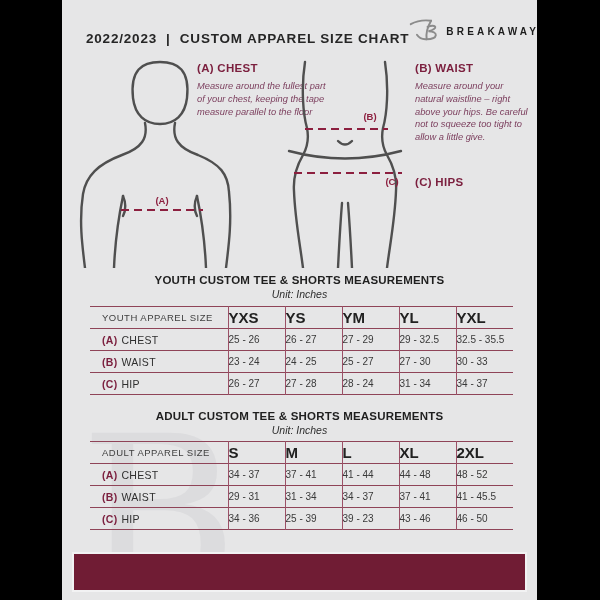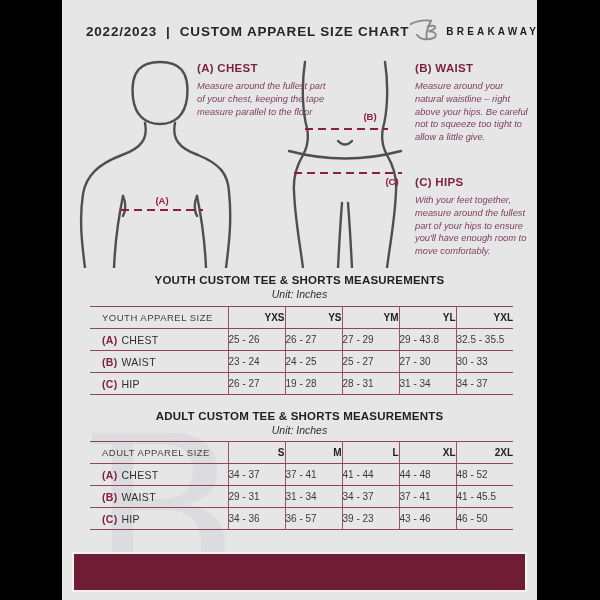--- a/index.html
+++ b/index.html
@@ -1,21 +1,21 @@
 <!DOCTYPE html>
 <html><head>
 <meta charset="utf-8">
 <style>
   * { margin:0; padding:0; box-sizing:border-box; }
   html,body { width:600px; height:600px; background:#000; font-family:"Liberation Sans", sans-serif; }
   .doc { position:absolute; left:62px; top:0; width:475px; height:600px; background:#e6e6e7; overflow:hidden; }
 
   
   .header { position:absolute; top:16px; left:24px; right:22px; height:30px;
-            display:flex; align-items:center; justify-content:space-between; }
+            display:flex; align-items:flex-end; justify-content:space-between; }
   .title { font-size:13.5px; font-weight:bold; letter-spacing:0.8px; color:#262626; white-space:pre; }
   .brand { display:flex; align-items:center; gap:7px; }
   .brand-name { font-size:10px; font-weight:bold; letter-spacing:3.2px; color:#1d1d1d; }
 
   
   .fig { position:absolute; }
   .fig svg { display:block; }
   .instr { position:absolute; }
   .instr h3 { font-size:11.5px; font-weight:bold; letter-spacing:0.3px; color:#7b1f3e; }
   .instr p  { margin-top:6px; font-size:9.3px; font-style:italic; line-height:1.38; color:#7c3f5e; }
@@ -28,21 +28,21 @@
   
   .size-table { position:absolute; left:28px; width:423px; border-collapse:collapse; table-layout:fixed;
                 z-index:1; border-bottom:1.5px solid #8f4458; }
   .size-table col.c0 { width:138px; }
   .size-table col.cn { width:57px; }
   .size-table tr { height:22px; border-top:1.5px solid #8f4458; }
   .size-table th, .size-table td { padding:0; vertical-align:middle; background:transparent;margin-top:44px; }
   .size-table th:not(:first-child), .size-table td:not(:first-child) { border-left:1px solid #9b5066; }
   .size-table th.corner { text-align:left; padding-left:12px; font-weight:normal; font-size:9.5px;
                           letter-spacing:0.5px; color:#3f3f3f; }
-  .size-table th.size { font-size:10px; font-weight:bold; color:#212121; text-align:right; }
+  .size-table th.size { font-size:15px; font-weight:bold; color:#212121; text-align:left; }
   .size-table td.lbl { text-align:left; padding-left:12px; font-size:10.5px; letter-spacing:0.3px; color:#2f2f2f; }
   .size-table td.lbl .pref { color:#7b1f3e; font-weight:bold; margin-right:4px; }
   .size-table td.val { text-align:left; font-size:10px; color:#3a3a3a; }
 
   
   .watermark { position:absolute; left:18px; top:408px; font-family:"DejaVu Serif", serif;
                font-size:215px; line-height:1; color:#dcdcde; z-index:0; user-select:none; }
 
   
   .footer-bar { position:absolute; left:10px; top:552px; width:455px; height:40px;
@@ -108,21 +108,20 @@
     </svg>
   </div>
 
   <div class="instr" style="left:353px; top:62px; width:115px;">
     <h3>(B) WAIST</h3>
     <p>Measure around your natural waistline – right above your hips. Be careful not to squeeze too tight to allow a little give.</p>
   </div>
 
   <div class="instr" style="left:353px; top:176px; width:118px;">
     <h3>(C) HIPS</h3>
-    <p>With your feet together, measure around the fullest part of your hips to ensure you'll have enough room to move comfortably.</p>
   </div>
 
   <div class="sec" style="top:274px;">
     <div class="t">YOUTH CUSTOM TEE &amp; SHORTS MEASUREMENTS</div>
     <div class="u">Unit: Inches</div>
   </div>
 
   <table class="size-table" style="top:306px;">
     <colgroup>
         <col class="c0">
@@ -139,36 +138,36 @@
       <th class="size">YS</th>
       <th class="size">YM</th>
       <th class="size">YL</th>
       <th class="size">YXL</th>
     </tr>
     <tr>
       <td class="lbl"><span class="pref">(A)</span><span>CHEST</span></td>
       <td class="val">25 - 26</td>
       <td class="val">26 - 27</td>
       <td class="val">27 - 29</td>
-      <td class="val">29 - 43.8</td>
+      <td class="val">29 - 32.5</td>
       <td class="val">32.5 - 35.5</td>
     </tr>
     <tr>
       <td class="lbl"><span class="pref">(B)</span><span>WAIST</span></td>
       <td class="val">23 - 24</td>
       <td class="val">24 - 25</td>
       <td class="val">25 - 27</td>
       <td class="val">27 - 30</td>
       <td class="val">30 - 33</td>
     </tr>
     <tr>
       <td class="lbl"><span class="pref">(C)</span><span>HIP</span></td>
       <td class="val">26 - 27</td>
-      <td class="val">19 - 28</td>
-      <td class="val">28 - 31</td>
+      <td class="val">27 - 28</td>
+      <td class="val">28 - 24</td>
       <td class="val">31 - 34</td>
       <td class="val">34 - 37</td>
     </tr>
   </tbody>
     </table>
 
   <div class="sec" style="top:410px;">
     <div class="t">ADULT CUSTOM TEE &amp; SHORTS MEASUREMENTS</div>
     <div class="u">Unit: Inches</div>
   </div>
@@ -203,21 +202,21 @@
       <td class="lbl"><span class="pref">(B)</span><span>WAIST</span></td>
       <td class="val">29 - 31</td>
       <td class="val">31 - 34</td>
       <td class="val">34 - 37</td>
       <td class="val">37 - 41</td>
       <td class="val">41 - 45.5</td>
     </tr>
     <tr>
       <td class="lbl"><span class="pref">(C)</span><span>HIP</span></td>
       <td class="val">34 - 36</td>
-      <td class="val">36 - 57</td>
+      <td class="val">25 - 39</td>
       <td class="val">39 - 23</td>
       <td class="val">43 - 46</td>
       <td class="val">46 - 50</td>
     </tr>
   </tbody>
     </table>
 
   <div class="footer-bar"></div>
 
 </div>

